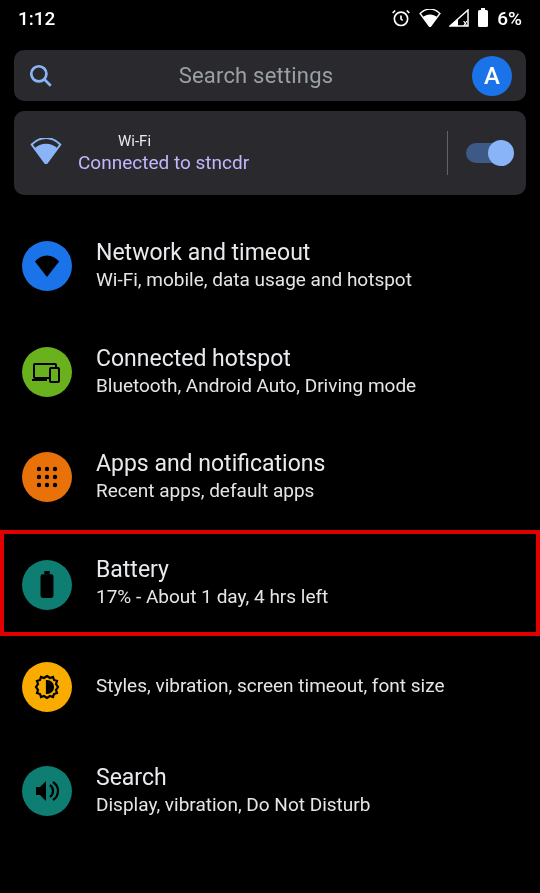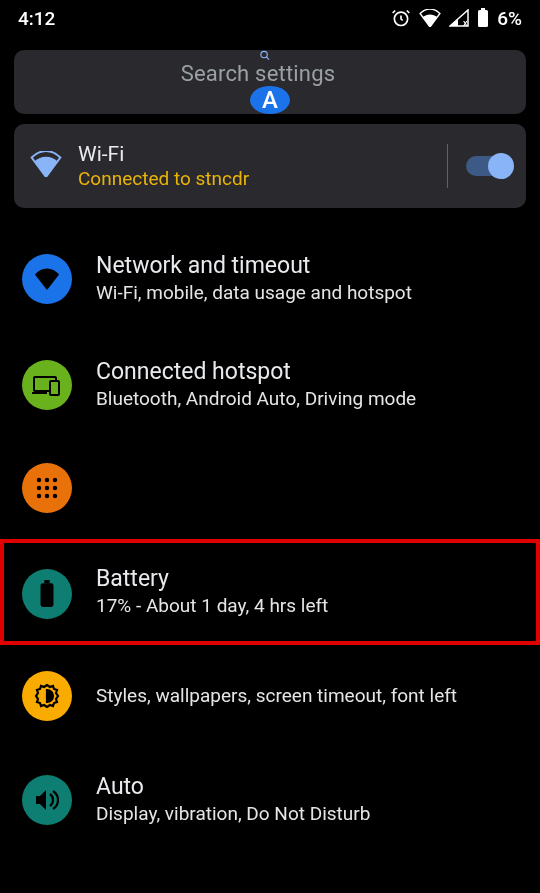--- a/index.html
+++ b/index.html
@@ -15,26 +15,25 @@
       display: flex; align-items: center;
       padding: 0 18px;
       font-size: 19px; font-weight: 500;
       color: #fff;
     }
     .status-time { flex: 1; }
     .status-icons { display: flex; align-items: center; gap: 8px; }
     .status-icons svg { display: block; }
     .search-bar {
       margin: 14px 14px 10px;
-      height: 64px;
+      height: 51px;
       background: #2a2a2e;
       border-radius: 10px;
       display: flex; align-items: center;
-      padding: 0 14px;
-      flex-direction: column;
+      padding: 18px 14px;
     }
     .search-icon { color: #8ab4f8; margin-right: 10px; }
     .search-text {
       flex: 1; text-align: center;
       color: #9aa0a6; font-size: 22px; letter-spacing: .2px;
       padding-right: 24px;
     }
     .avatar {
       width: 40px; height: 40px;
       border-radius: 50%;
@@ -45,22 +44,22 @@
     .wifi-card {
       margin: 8px 14px 18px;
       height: 84px;
       background: #2a2a2e;
       border-radius: 10px;
       display: flex; align-items: center;
       padding: 0 16px;
     }
     .wifi-ic { width: 34px; margin-right: 14px; }
     .wifi-text { flex: 1; }
-    .wifi-title { font-size: 21px; color: #e8eaed; }
-    .wifi-sub { font-size: 19px; color: #eab308; margin-top: 1px; }
+    .wifi-title { font-size: 15px; color: #e8eaed; margin-left: 40px; }
+    .wifi-sub { font-size: 19px; color: #c4b5fd; margin-top: 1px; }
     .wifi-sep { width: 1px; height: 44px; background: #5f6368; margin: 0 18px; }
     .toggle {
       width: 44px; height: 20px;
       background: #3c5a85;
       border-radius: 10px;
       position: relative;
     }
     .toggle::after {
       content: "";
       position: absolute; top: -3px; right: -4px;
@@ -88,21 +87,21 @@
     .ic-teal { background: #0d7e71; }
     .ic-yellow { background: #f9ab00; }
     .row-text { flex: 1; min-width: 0; }
     .row-title { font-size: 23px; color: #e8eaed; margin-bottom: 2px; }
     .row-sub { font-size: 19px; color: #e5e5e5; line-height: 1.3; }
   </style>
 </head>
 <body>
 
 <div class="status-bar">
-  <div class="status-time">4:12</div>
+  <div class="status-time">1:12</div>
   <div class="status-icons">
     <svg width="20" height="20" viewBox="0 0 24 24" fill="none" stroke="#fff" stroke-width="2">
         <circle cx="12" cy="13" r="8"></circle>
         <path d="M12 9v4l2 2M5 3L2 6M22 6l-3-3"></path>
       </svg>
     <svg width="22" height="18" viewBox="0 0 24 20">
         <path d="M12 20L1 5C4 2 8 0 12 0s8 2 11 5L12 20z" fill="none" stroke="#fff" stroke-width="1.5"></path>
         <path d="M12 20L4 9c2.3-2 5-3 8-3s5.7 1 8 3L12 20z" fill="#fff"></path>
       </svg>
     <svg width="20" height="18" viewBox="0 0 20 18">
@@ -179,20 +178,24 @@
           <circle cx="13" cy="5" r="2.2"></circle>
           <circle cx="21" cy="5" r="2.2"></circle>
         <circle cx="5" cy="13" r="2.2"></circle>
           <circle cx="13" cy="13" r="2.2"></circle>
           <circle cx="21" cy="13" r="2.2"></circle>
         <circle cx="5" cy="21" r="2.2"></circle>
           <circle cx="13" cy="21" r="2.2"></circle>
           <circle cx="21" cy="21" r="2.2"></circle>
       </svg>
     </div>
+    <div class="row-text">
+      <div class="row-title">Apps and notifications</div>
+      <div class="row-sub">Recent apps, default apps</div>
+    </div>
   </div>
 
   <div class="row highlight">
     <div class="icon-circle ic-teal">
       <svg width="16" height="28" viewBox="0 0 14 26" fill="#000">
           <rect x="1" y="3" width="12" height="22" rx="2"></rect>
           <rect x="4.5" y="0" width="5" height="3"></rect>
         </svg>
     </div>
     <div class="row-text">
@@ -202,30 +205,30 @@
   </div>
 
   <div class="row">
     <div class="icon-circle ic-yellow">
       <svg width="28" height="28" viewBox="0 0 28 28" fill="none" stroke="#000" stroke-width="2.2">
         <path d="M14 3l3 2 3-1 1 3 3 1-1 3 2 3-2 3 1 3-3 1-1 3-3-1-3 2-3-2-3 1-1-3-3-1 1-3-2-3 2-3-1-3 3-1 1-3 3 1z"></path>
         <path d="M14 8a6 6 0 010 12z" fill="#000"></path>
       </svg>
     </div>
     <div class="row-text">
-      <div class="row-sub">Styles, wallpapers, screen timeout, font left</div>
+      <div class="row-sub">Styles, vibration, screen timeout, font size</div>
     </div>
   </div>
 
   <div class="row">
     <div class="icon-circle ic-teal">
       <svg width="28" height="24" viewBox="0 0 28 24" fill="#000">
           <path d="M3 8h4l6-6v20l-6-6H3z"></path>
           <path d="M17 6c2 1.5 3 3.5 3 6s-1 4.5-3 6M20 3c3 2 5 5 5 9s-2 7-5 9" fill="none" stroke="#000" stroke-width="2.2"></path>
         </svg>
     </div>
     <div class="row-text">
-      <div class="row-title">Auto</div>
+      <div class="row-title">Search</div>
       <div class="row-sub">Display, vibration, Do Not Disturb</div>
     </div>
   </div>
 
 </div>
 
 </body></html>

